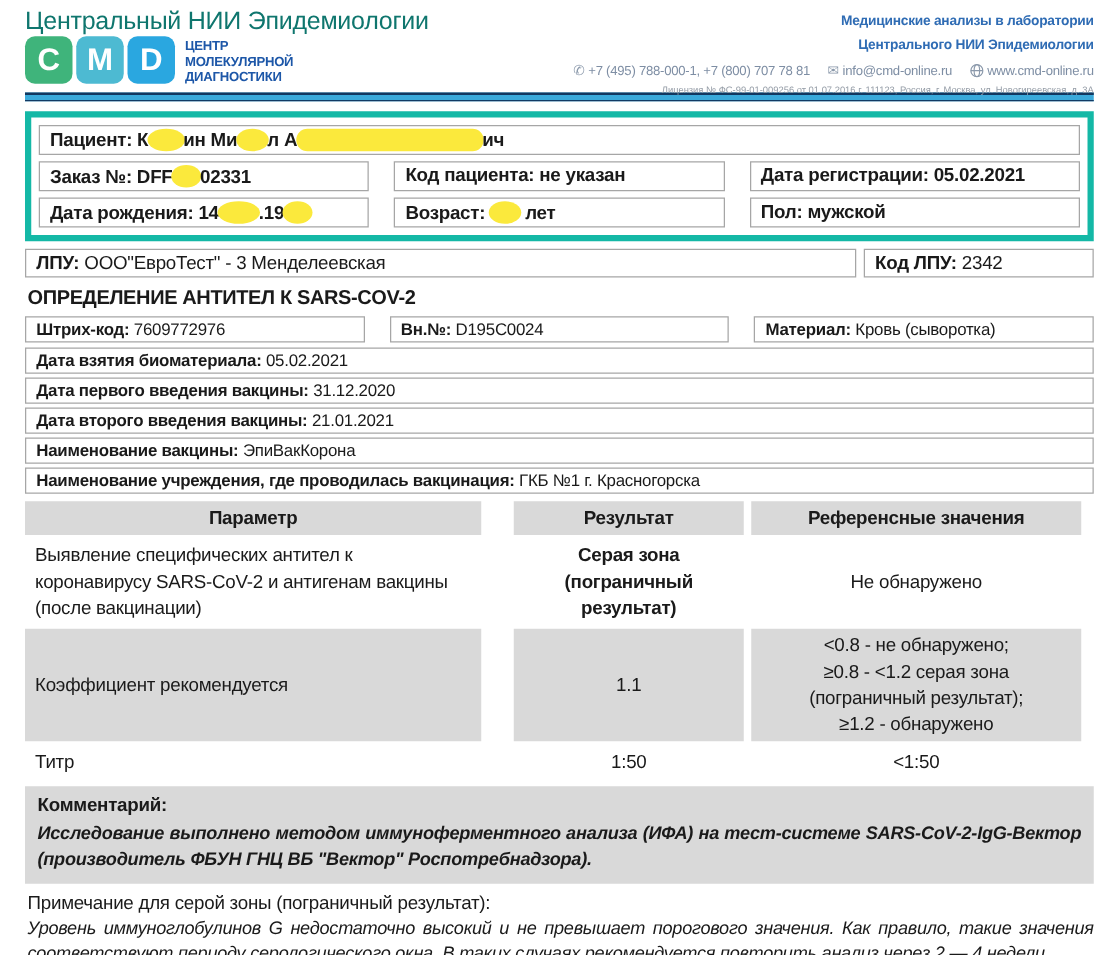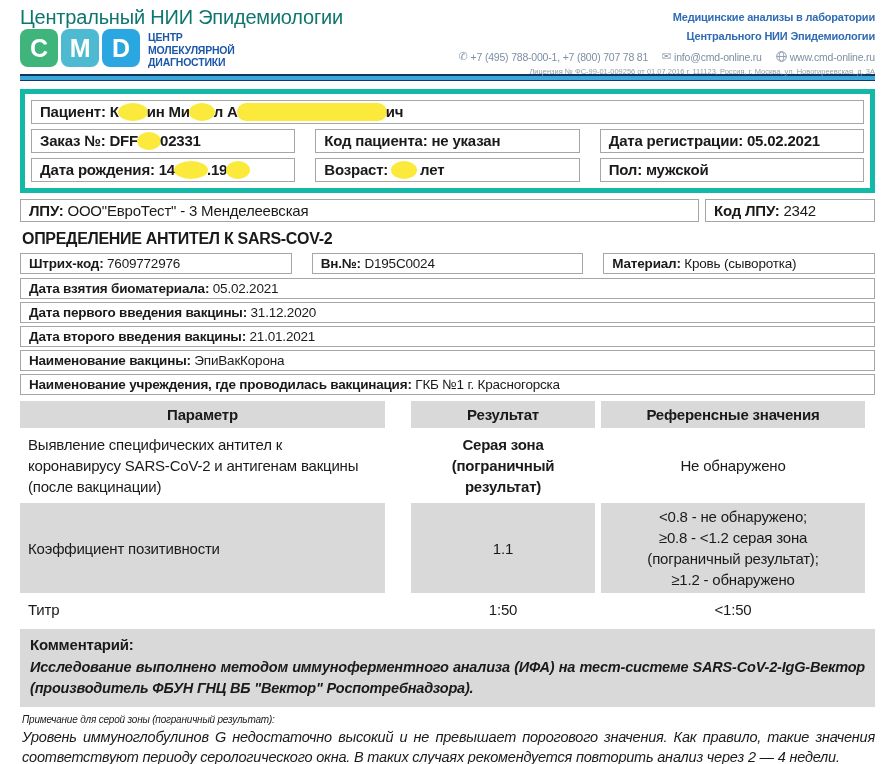--- a/index.html
+++ b/index.html
@@ -36,21 +36,21 @@
   .field { background:#fff; border:1px solid #a6a6a6; padding:2px 8px; font-size:15px;
            white-space:nowrap; overflow:hidden; }
   .bold-field { font-weight:bold; }
   .lbl { font-weight:bold; }
   .val { font-weight:normal; }
   .patient-box { margin-top:8px; border:5px solid #14b8a6; padding:6px; display:flex; flex-direction:column; gap:5px; }
   .row3 { display:flex; gap:20px; }
   .row3 > .field { flex:1 1 0; }
   .lpu-row { display:flex; gap:6px; margin-top:6px; }
   .lpu-row .field.lpu { flex:1; }
-  .lpu-row .field.lpu-code { width:170px; }
+  .lpu-row .field.lpu-code { width:184px; }
   .sec-title { font-size:16px; font-weight:bold; margin:8px 0 5px 2px; letter-spacing:-0.3px; }
   .specimen { margin-top:0; }
   .specimen .field, .vacc .field { font-size:13.5px; padding:2px 8px; }
   .vacc { margin-top:4px; display:flex; flex-direction:column; gap:3px; }
   .vacc .field { width:100%; }
 
   
   .rtable { margin-top:6px; display:flex; flex-direction:column; gap:3px; }
   .trow { display:flex; gap:6px; }
   .tcell { padding:3px 8px; }
@@ -62,21 +62,21 @@
   .trow .tcell { font-size:15px; line-height:21px; }
   .pre { white-space:pre-line; }
   .result-bold { font-weight:bold; }
   .c1.vmid { display:flex; align-items:center; }
   .ref-small { font-size:14.5px; line-height:21px; }
 
   
   .comment { margin-top:6px; background:#d9d9d9; padding:5px 10px 8px 10px;font-weight:bold; }
   .comment-label { font-size:15px; line-height:21px; }
   .comment-text { font-style:italic; font-size:14.5px; line-height:21px; text-align:justify; margin-top:2px; }
-  .note-label { margin:7px 0 1px 2px; font-size:10px;font-style:italic; }
+  .note-label { margin:7px 0 1px 2px; font-size:15px; }
   .note-text { font-style:italic; font-size:14.5px; line-height:20px; text-align:justify; margin:2px 0 0 2px; }
 
   
   .blob { display:inline-block; background:#fbe93c; border-radius:50%; height:18px;
           vertical-align:-4px; margin:0 -1px; }
   .w24 { width:24px; } .w26 { width:26px; } .w30 { width:30px; }
   .w34 { width:34px; } .w150 { width:150px; border-radius:9px/50%; }
 </style>
 </head>
 <body>
@@ -204,21 +204,21 @@
       <div class="tcell c2">Результат</div>
       <div class="tcell c3">Референсные значения</div>
     </div>
     <div class="trow">
       <div class="tcell c1 vmid">Выявление специфических антител к коронавирусу SARS-CoV-2 и антигенам вакцины (после вакцинации)</div>
       <div class="tcell c2 pre result-bold">Серая зона
 (пограничный результат)</div>
       <div class="tcell c3">Не обнаружено</div>
     </div>
     <div class="trow gray">
-      <div class="tcell c1 vmid">Коэффициент позитивности</div>
+      <div class="tcell c1 vmid">Коэффициент рекомендуется</div>
       <div class="tcell c2">1.1</div>
       <div class="tcell c3 pre ref-small">&lt;0.8 - не обнаружено;
 ≥0.8 - &lt;1.2 серая зона
 (пограничный результат);
 ≥1.2 - обнаружено</div>
     </div>
     <div class="trow">
       <div class="tcell c1 vmid">Титр</div>
       <div class="tcell c2">1:50</div>
       <div class="tcell c3">&lt;1:50</div>

